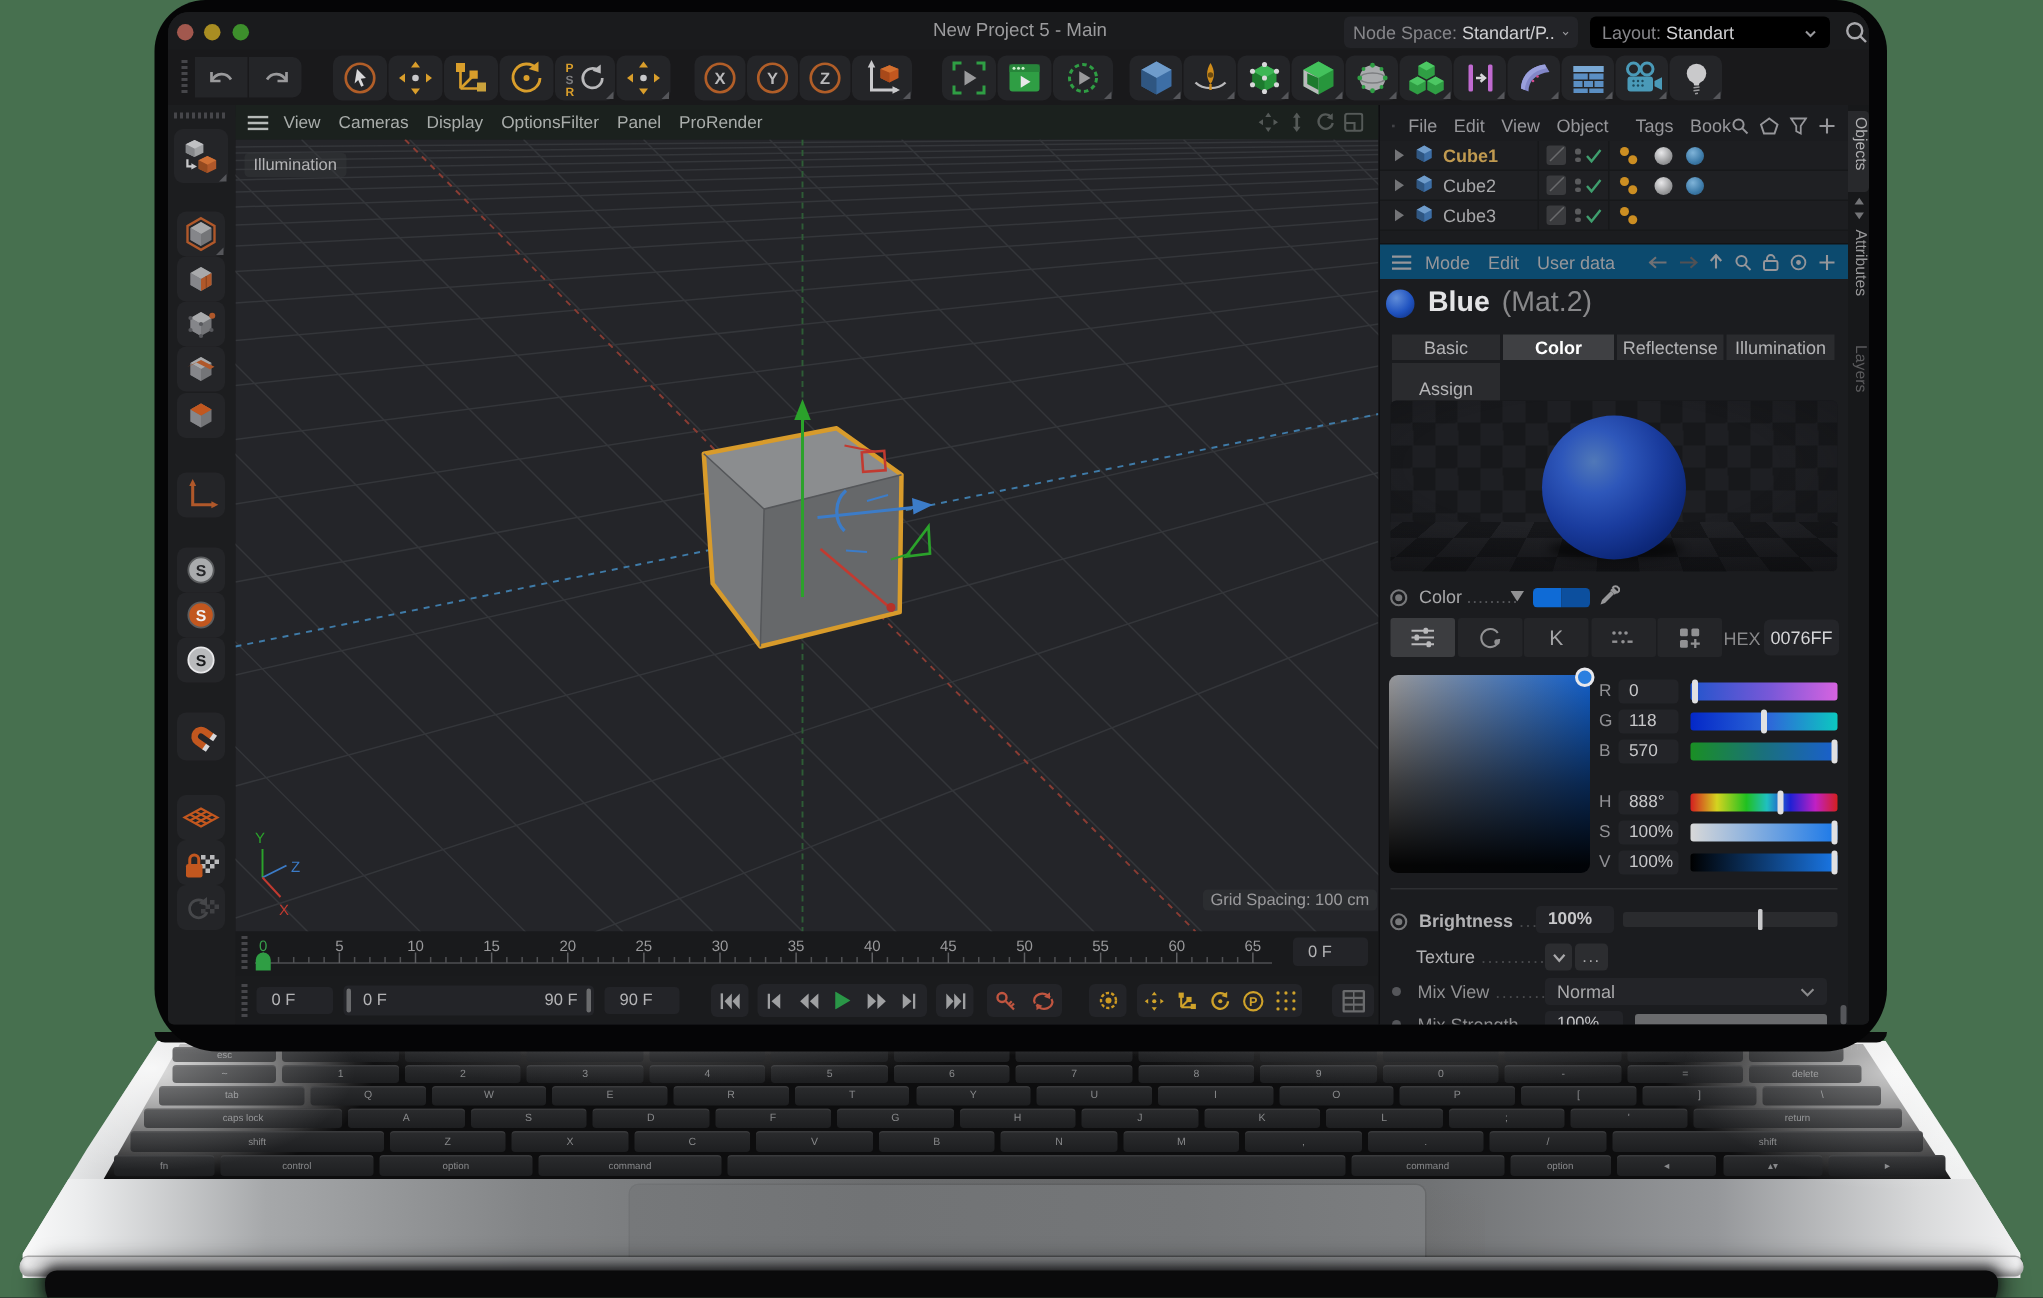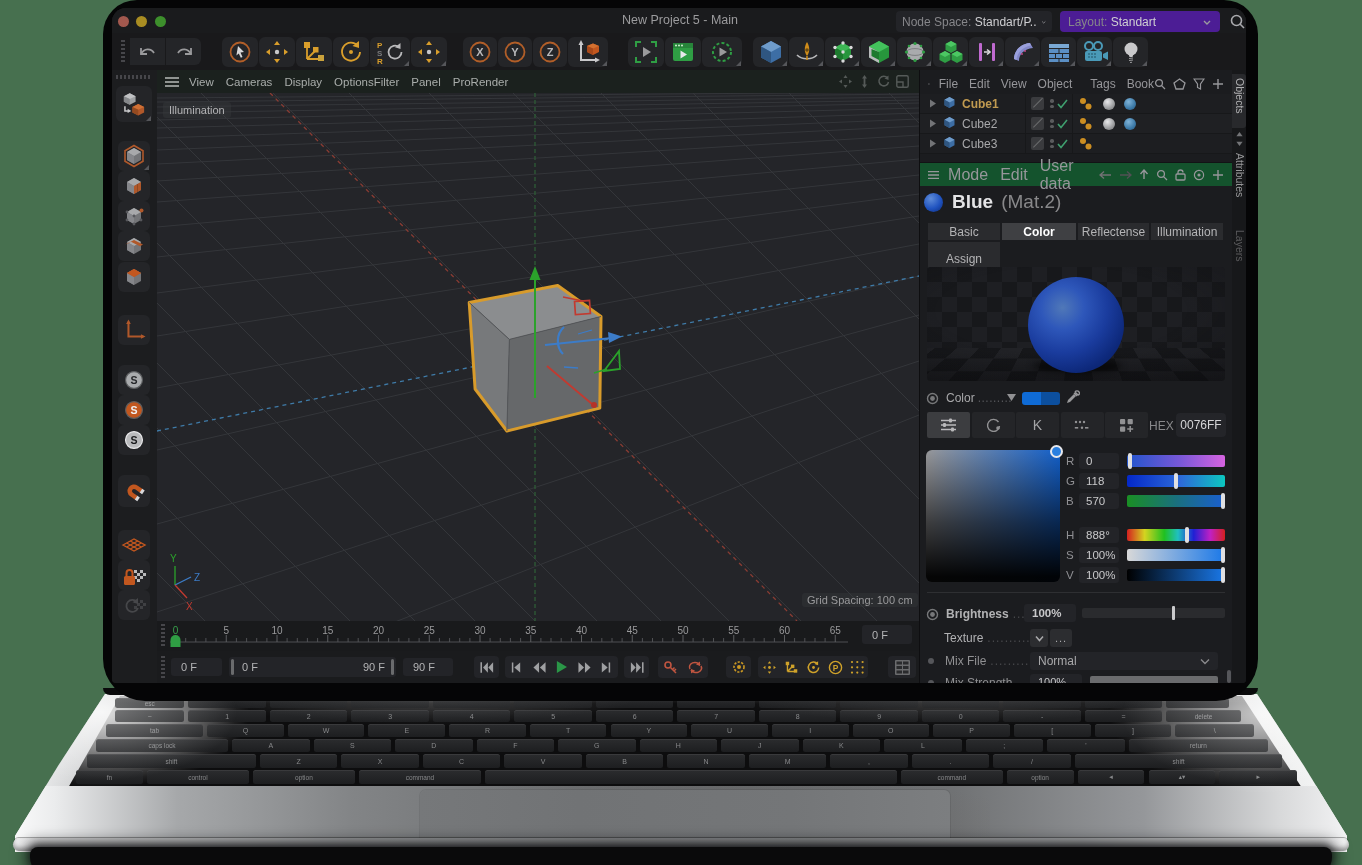--- a/index.html
+++ b/index.html
@@ -251,21 +251,21 @@
     <div class="abs" style="left:24px;top:7.5px;width:11px;height:11px;border-radius:50%;background:#a98d22;"></div>
     <div class="abs" style="left:43px;top:7.5px;width:11px;height:11px;border-radius:50%;background:#3d8f2c;"></div>
     <div class="abs" style="left:448px;top:5px;width:240px;text-align:center;font-size:12.5px;color:#9b9b9d;">New Project 5 - Main</div>
     <div class="abs f" style="left:784px;top:3px;width:156px;height:21px;background:#232428;border-radius:4px;padding:0 6px;font-size:12px;">
 <span style="color:#86868a;">Node&nbsp;Space:&nbsp;</span>
       <span style="color:#cfcfd2;">Standart/P..</span>
 <svg width="10" height="8" style="margin-left:4px" viewBox="0 0 10 8">
         <path d="M2 3 L5 6 L8 3" stroke="#9a9a9e" stroke-width="1.4" fill="none"></path>
       </svg>
     </div>
-    <div class="abs f" style="left:948px;top:3px;width:160px;height:21px;background:#4c1d95;border-radius:4px;padding:0 8px;font-size:12px;align-items:center;">
+    <div class="abs f" style="left:948px;top:3px;width:160px;height:21px;background:#000000;border-radius:4px;padding:0 8px;font-size:12px;align-items:center;">
 <span style="color:#86868a;">Layout:&nbsp;</span>
       <span style="color:#cfcfd2;">Standart</span>
 <svg width="10" height="8" style="margin-left:auto" viewBox="0 0 10 8">
         <path d="M2 3 L5 6 L8 3" stroke="#9a9a9e" stroke-width="1.4" fill="none"></path>
       </svg>
     </div>
     <svg class="abs" style="left:1117px;top:5px" width="17" height="17" viewBox="0 0 17 17">
       <circle cx="7.5" cy="7.5" r="5" stroke="#a9a9ad" stroke-width="1.6" fill="none"></circle>
       <path d="M11 11 L15 15" stroke="#a9a9ad" stroke-width="1.6"></path>
     </svg>
@@ -1137,21 +1137,21 @@
         </div>
       </div>
 <div style="position:absolute;left:152px;width:1px;height:20px;background:#17181a;"></div>
 <div style="position:absolute;left:158px;display:flex;align-items:center;">
 <svg width="15" height="14" viewBox="0 0 15 14">
           <circle cx="5" cy="4" r="3" fill="#cc8e22"></circle>
           <circle cx="10.5" cy="9.5" r="3" fill="#cc8e22"></circle>
         </svg>
       </div>
 </div>
-    <div class="abs f" style="left:808px;top:154px;width:312px;height:24px;background:#14532d;border-top:1px solid #121315;font-size:16px;color:#96969a;">
+    <div class="abs f" style="left:808px;top:154px;width:312px;height:24px;background:#0c4a6e;border-top:1px solid #121315;font-size:12px;color:#96969a;">
 <svg width="13" height="10" viewBox="0 0 13 10" style="margin-left:8px">
         <path d="M0 1 H13 M0 5 H13 M0 9 H13" stroke="#96969a" stroke-width="1.5"></path>
       </svg>
 <span style="margin-left:9px">Mode</span>
       <span style="margin-left:12px">Edit</span>
       <span style="margin-left:12px">User data</span>
 <div style="margin-left:auto;margin-right:8px;display:flex;gap:7px;align-items:center;">
 <svg width="13" height="10" viewBox="0 0 13 10">
           <path d="M12 5 H2 M5 1.5 L1 5 L5 8.5" stroke="#717174" stroke-width="1.4" fill="none"></path>
         </svg>
@@ -1303,21 +1303,21 @@
       <span style="margin-left:4px;color:#48494c;letter-spacing:1px;">..........</span>
     </div>
     <div class="abs f" style="left:918px;top:621px;width:18px;height:18px;background:#2c2d30;border-radius:3px;justify-content:center;">
       <svg width="9" height="7" viewBox="0 0 9 7">
         <path d="M1 1.5 L4.5 5.5 L8 1.5" stroke="#a9a9ab" stroke-width="1.5" fill="none"></path>
       </svg>
     </div>
     <div class="abs f" style="left:938px;top:621px;width:22px;height:18px;background:#2c2d30;border-radius:3px;justify-content:center;color:#a9a9ab;font-size:11px;letter-spacing:1px;">...</div>
     <div class="abs f" style="left:816px;top:646px;height:14px;font-size:12px;">
 <div style="width:6px;height:6px;border-radius:50%;background:#55565a;"></div>
-<span style="margin-left:11px;color:#909092;">Mix File</span>
+<span style="margin-left:11px;color:#909092;">Mix View</span>
       <span style="margin-left:4px;color:#48494c;letter-spacing:1px;">.........</span>
     </div>
     <div class="abs f" style="left:918px;top:644px;width:188px;height:18px;background:#232428;border-radius:3px;font-size:12px;color:#a9a9ab;padding:0 8px;">Normal
 <svg width="10" height="7" viewBox="0 0 10 7" style="margin-left:auto">
         <path d="M1 1.5 L5 5.5 L9 1.5" stroke="#8a8a8c" stroke-width="1.4" fill="none"></path>
       </svg></div>
     <div class="abs f" style="left:816px;top:668px;height:14px;font-size:12px;">
 <div style="width:6px;height:6px;border-radius:50%;background:#55565a;"></div>
 <span style="margin-left:11px;color:#909092;">Mix Strength</span>
       <span style="margin-left:3px;color:#48494c;">....</span>

